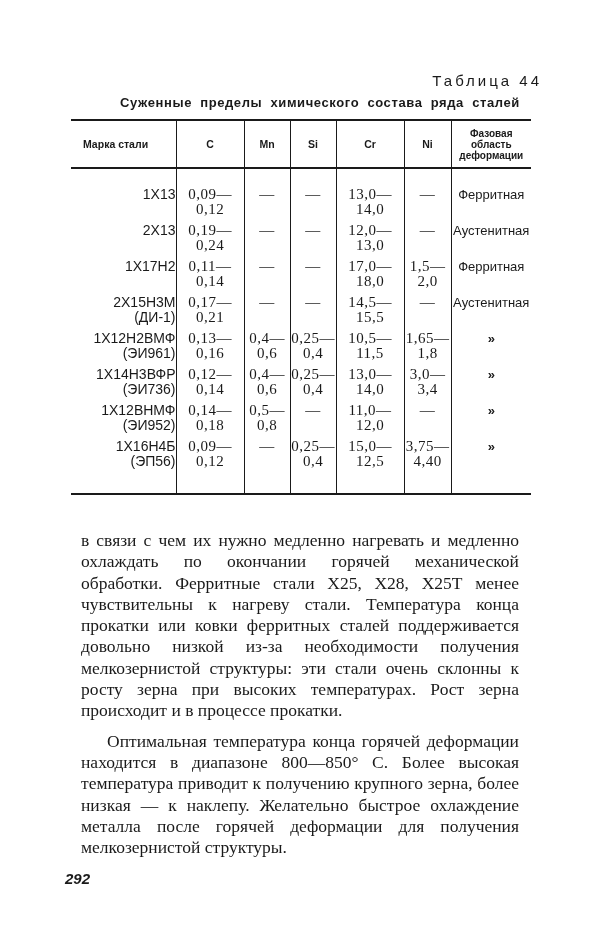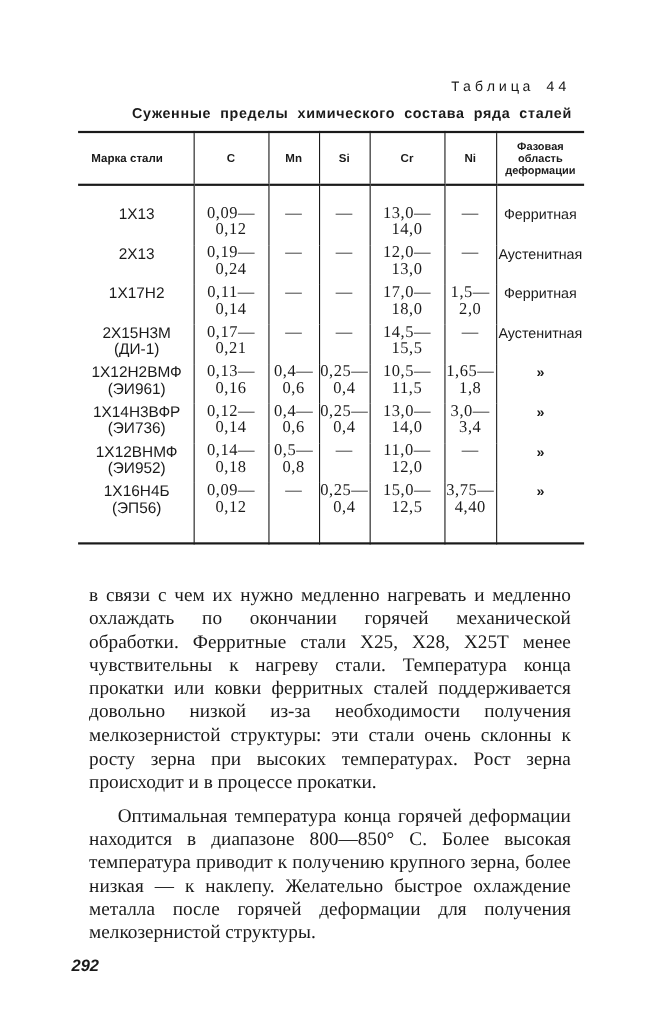--- a/index.html
+++ b/index.html
@@ -11,24 +11,24 @@
       width: 600px;
       height: 933px;
       position: relative;
       overflow: hidden;
       font-family: "Liberation Serif", "DejaVu Serif", serif;
       color: #1a1a1a;
     }
     .table-label {
       position: absolute;
       top: 72px;
-      right: 82px;
-      font-size: 13px;
+      right: 58px;
+      font-size: 15px;
       letter-spacing: 3px;
-      font-family: Liberation Mono, monospace;
+      font-family: Liberation Sans, sans-serif;
     }
     .table-title {
       position: absolute;
       top: 95px;
       left: 0;
       width: 600px;
       text-align: center;
       font-family: "Liberation Sans", "DejaVu Sans", sans-serif;
       font-weight: bold;
       font-size: 13px;
@@ -82,21 +82,21 @@
       line-height: 15px;
       border-left: 1.5px solid #1a1a1a;
       text-align: center;
       vertical-align: top;
       padding: 0;
       height: 36px;
       letter-spacing: 0.5px;
     }
     .steel-table td:first-child {
       border-left: none;
-      text-align: center;
+      text-align: right;
       padding-left: 2px;
       font-family: "Liberation Sans", "DejaVu Sans", sans-serif;
       font-size: 14px;
       letter-spacing: 0;
     }
     .steel-table tr.first td { padding-top: 18px; }
     .steel-table tr.last td { height: 54px; }
     .steel-table td.phase {
       font-family: "Liberation Sans", "DejaVu Sans", sans-serif;
       font-size: 13px;

